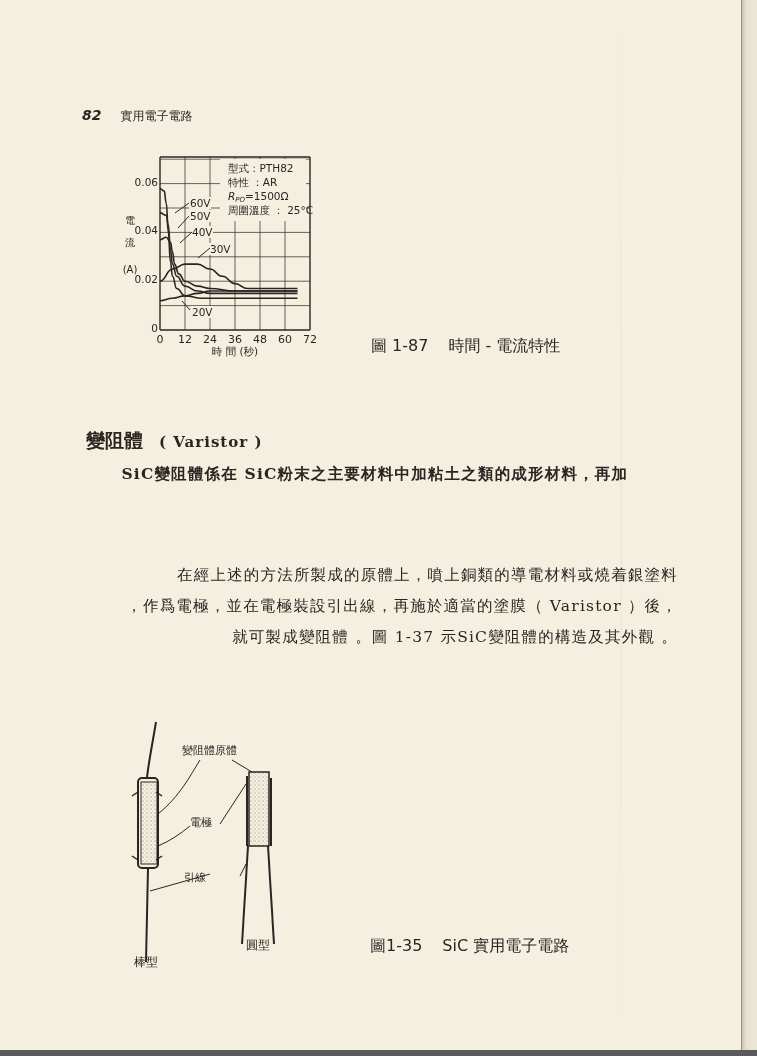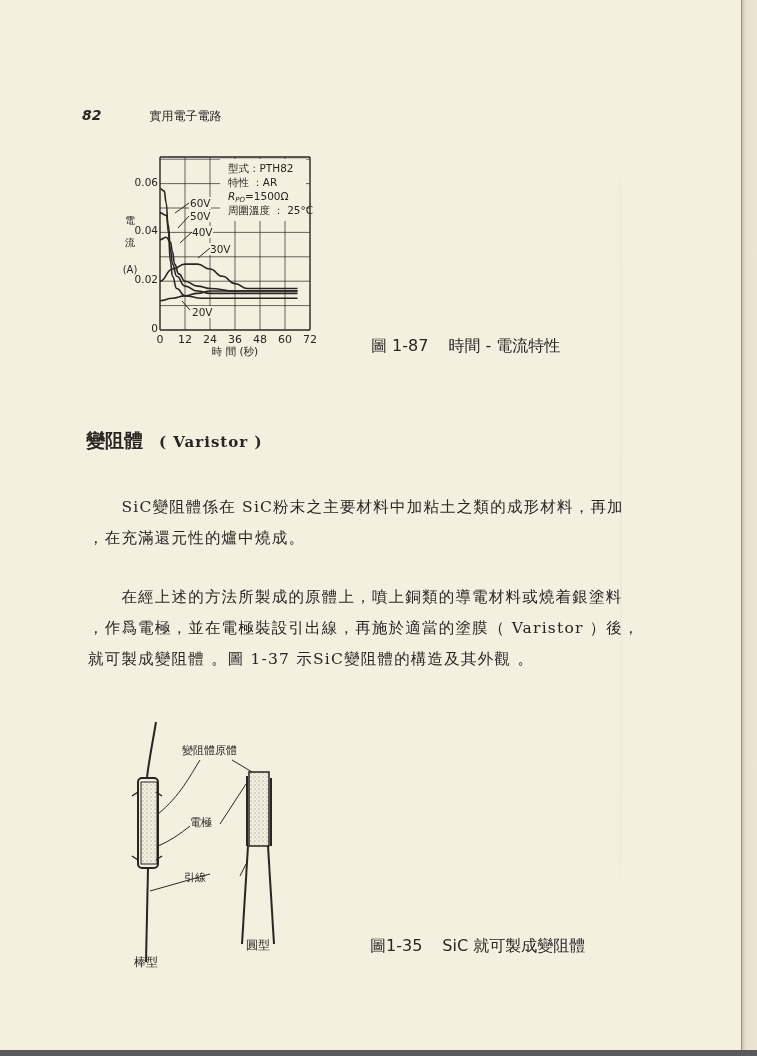--- a/index.html
+++ b/index.html
@@ -14,23 +14,23 @@
     background: linear-gradient(to right, #c9c2b2 0%, #e8e1d0 25%, #ece6d6 100%);
     border-left: 1px solid #9a9284;
   }
   .bottom-bar {
     position: absolute; left: 0; top: 1050px; width: 757px; height: 6px; background: #5a5a5a;
   }
   .fold {
     position: absolute; left: 620px; top: 0; width: 2px; height: 1050px;
     background: linear-gradient(to bottom, rgba(0,0,0,0) 0%, rgba(0,0,0,0.03) 50%, rgba(0,0,0,0) 100%);
   }
-  .header { position: absolute; left: 82px; top: 107px; font-size: 14px; display: flex; align-items: baseline; gap: 28px; }
+  .header { position: absolute; left: 82px; top: 107px; font-size: 14px; display: flex; align-items: baseline; gap: 19px; }
   .header .pnum { font-family: "DejaVu Sans", sans-serif; font-weight: bold; font-style: italic; font-size: 14px; }
-  .header .title { font-family: "DejaVu Sans", sans-serif; font-size: 12px; margin-left: 20px; }
+  .header .title { font-family: "DejaVu Sans", sans-serif; font-size: 12px; }
   .chart { position: absolute; left: 110px; top: 150px; width: 230px; height: 215px; }
   .chart svg { position: absolute; left: 0; top: 0; }
   .fig-caption { position: absolute; font-family: "DejaVu Sans", sans-serif; font-size: 16px; color: #2a2522; }
   .fig-caption .num { margin-right: 20px; }
   .section-title { position: absolute; left: 86px; top: 428px; font-size: 19px; font-family: "DejaVu Sans", sans-serif; font-weight: bold; }
   .section-title .en { font-family: "DejaVu Serif", serif; font-size: 15px; font-weight: bold; margin-left: 16px; letter-spacing: 1px; }
   .para { position: absolute; left: 88px; width: 590px; font-size: 15.5px; line-height: 31px; letter-spacing: 1.2px; }
   .para p { margin: 0; }
   .diagram { position: absolute; left: 110px; top: 716px; width: 200px; height: 260px; }
 </style>
@@ -107,26 +107,25 @@
     </svg>
 </div>
 <div class="fig-caption" style="left:371px; top:336px;">
   <span class="num">圖 1-87</span><span>時間 - 電流特性</span>
 </div>
 
 <div class="section-title">
   <span>變阻體</span><span class="en">( Varistor )</span>
 </div>
 
-<div class="para" style="top:492px;">
+<div class="para" style="top:458px;font-weight:bold;">
   <p>　　SiC變阻體係在 SiC粉末之主要材料中加粘土之類的成形材料，再加</p>
-  <p>，在充滿還元性的爐中燒成。</p>
 </div>
 
-<div class="para" style="top:582px;">
+<div class="para" style="top:560px;text-align:right;">
   <p>　　在經上述的方法所製成的原體上，噴上銅類的導電材料或燒着銀塗料</p>
   <p>，作爲電極，並在電極裝設引出線，再施於適當的塗膜（ Varistor ）後，</p>
   <p>就可製成變阻體 。圖 1-37 示SiC變阻體的構造及其外觀 。</p>
 </div>
 
 <div class="diagram">
   <svg width="200" height="260" viewBox="0 0 200 260">
     <defs>
       <pattern id="dots" width="4" height="4" patternUnits="userSpaceOnUse">
         <circle cx="1" cy="1" r="0.5" fill="#555"></circle>
@@ -159,14 +158,14 @@
       <path d="M130,160 L136,148"></path>
     </g>
     <text x="72" y="38" font-size="11" fill="#2a2522" font-family="DejaVu Sans, sans-serif">變阻體原體</text>
     <text x="80" y="110" font-size="11" fill="#2a2522" font-family="DejaVu Sans, sans-serif">電極</text>
     <text x="74" y="165" font-size="11" fill="#2a2522" font-family="DejaVu Sans, sans-serif">引線</text>
     <text x="24" y="250" font-size="12" fill="#2a2522" font-family="DejaVu Sans, sans-serif">棒型</text>
     <text x="136" y="233" font-size="12" fill="#2a2522" font-family="DejaVu Sans, sans-serif">圓型</text>
   </svg>
 </div>
 <div class="fig-caption" style="left:370px; top:936px;">
-  <span class="num">圖1-35</span><span>SiC 就可製成變阻體</span>
+  <span class="num">圖1-35</span><span>SiC 實用電子電路</span>
 </div>
 
 </body></html>

